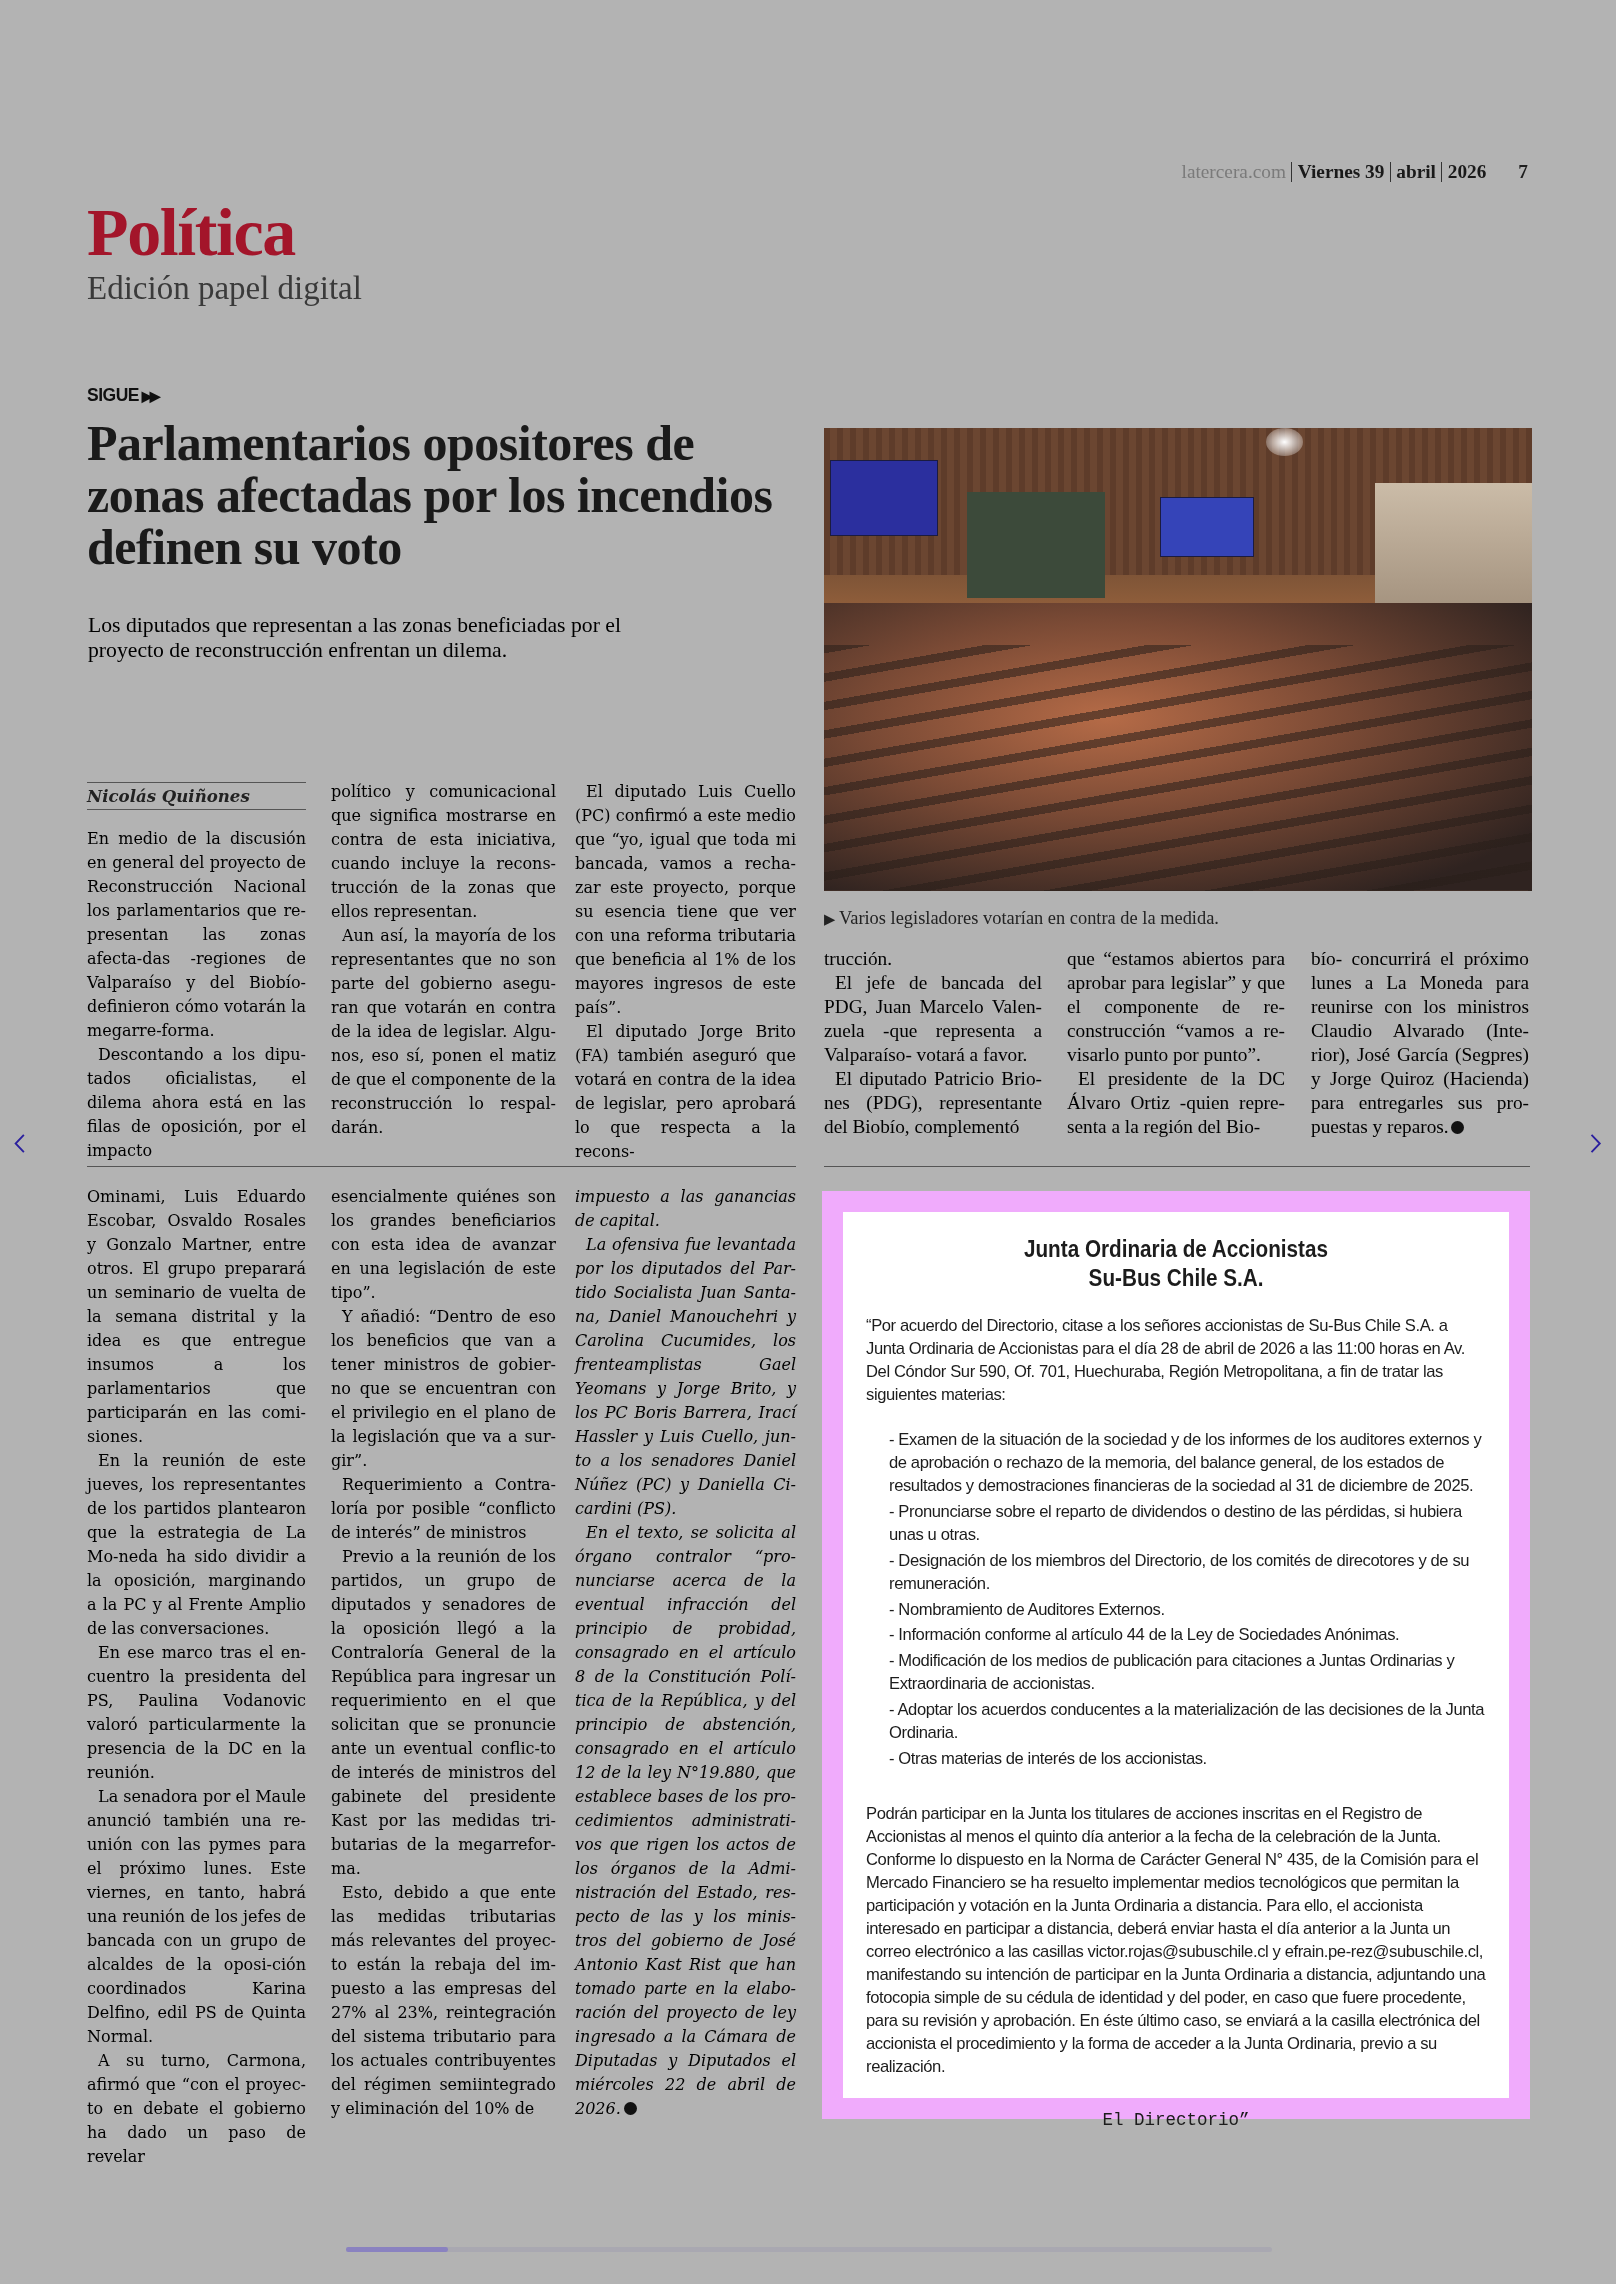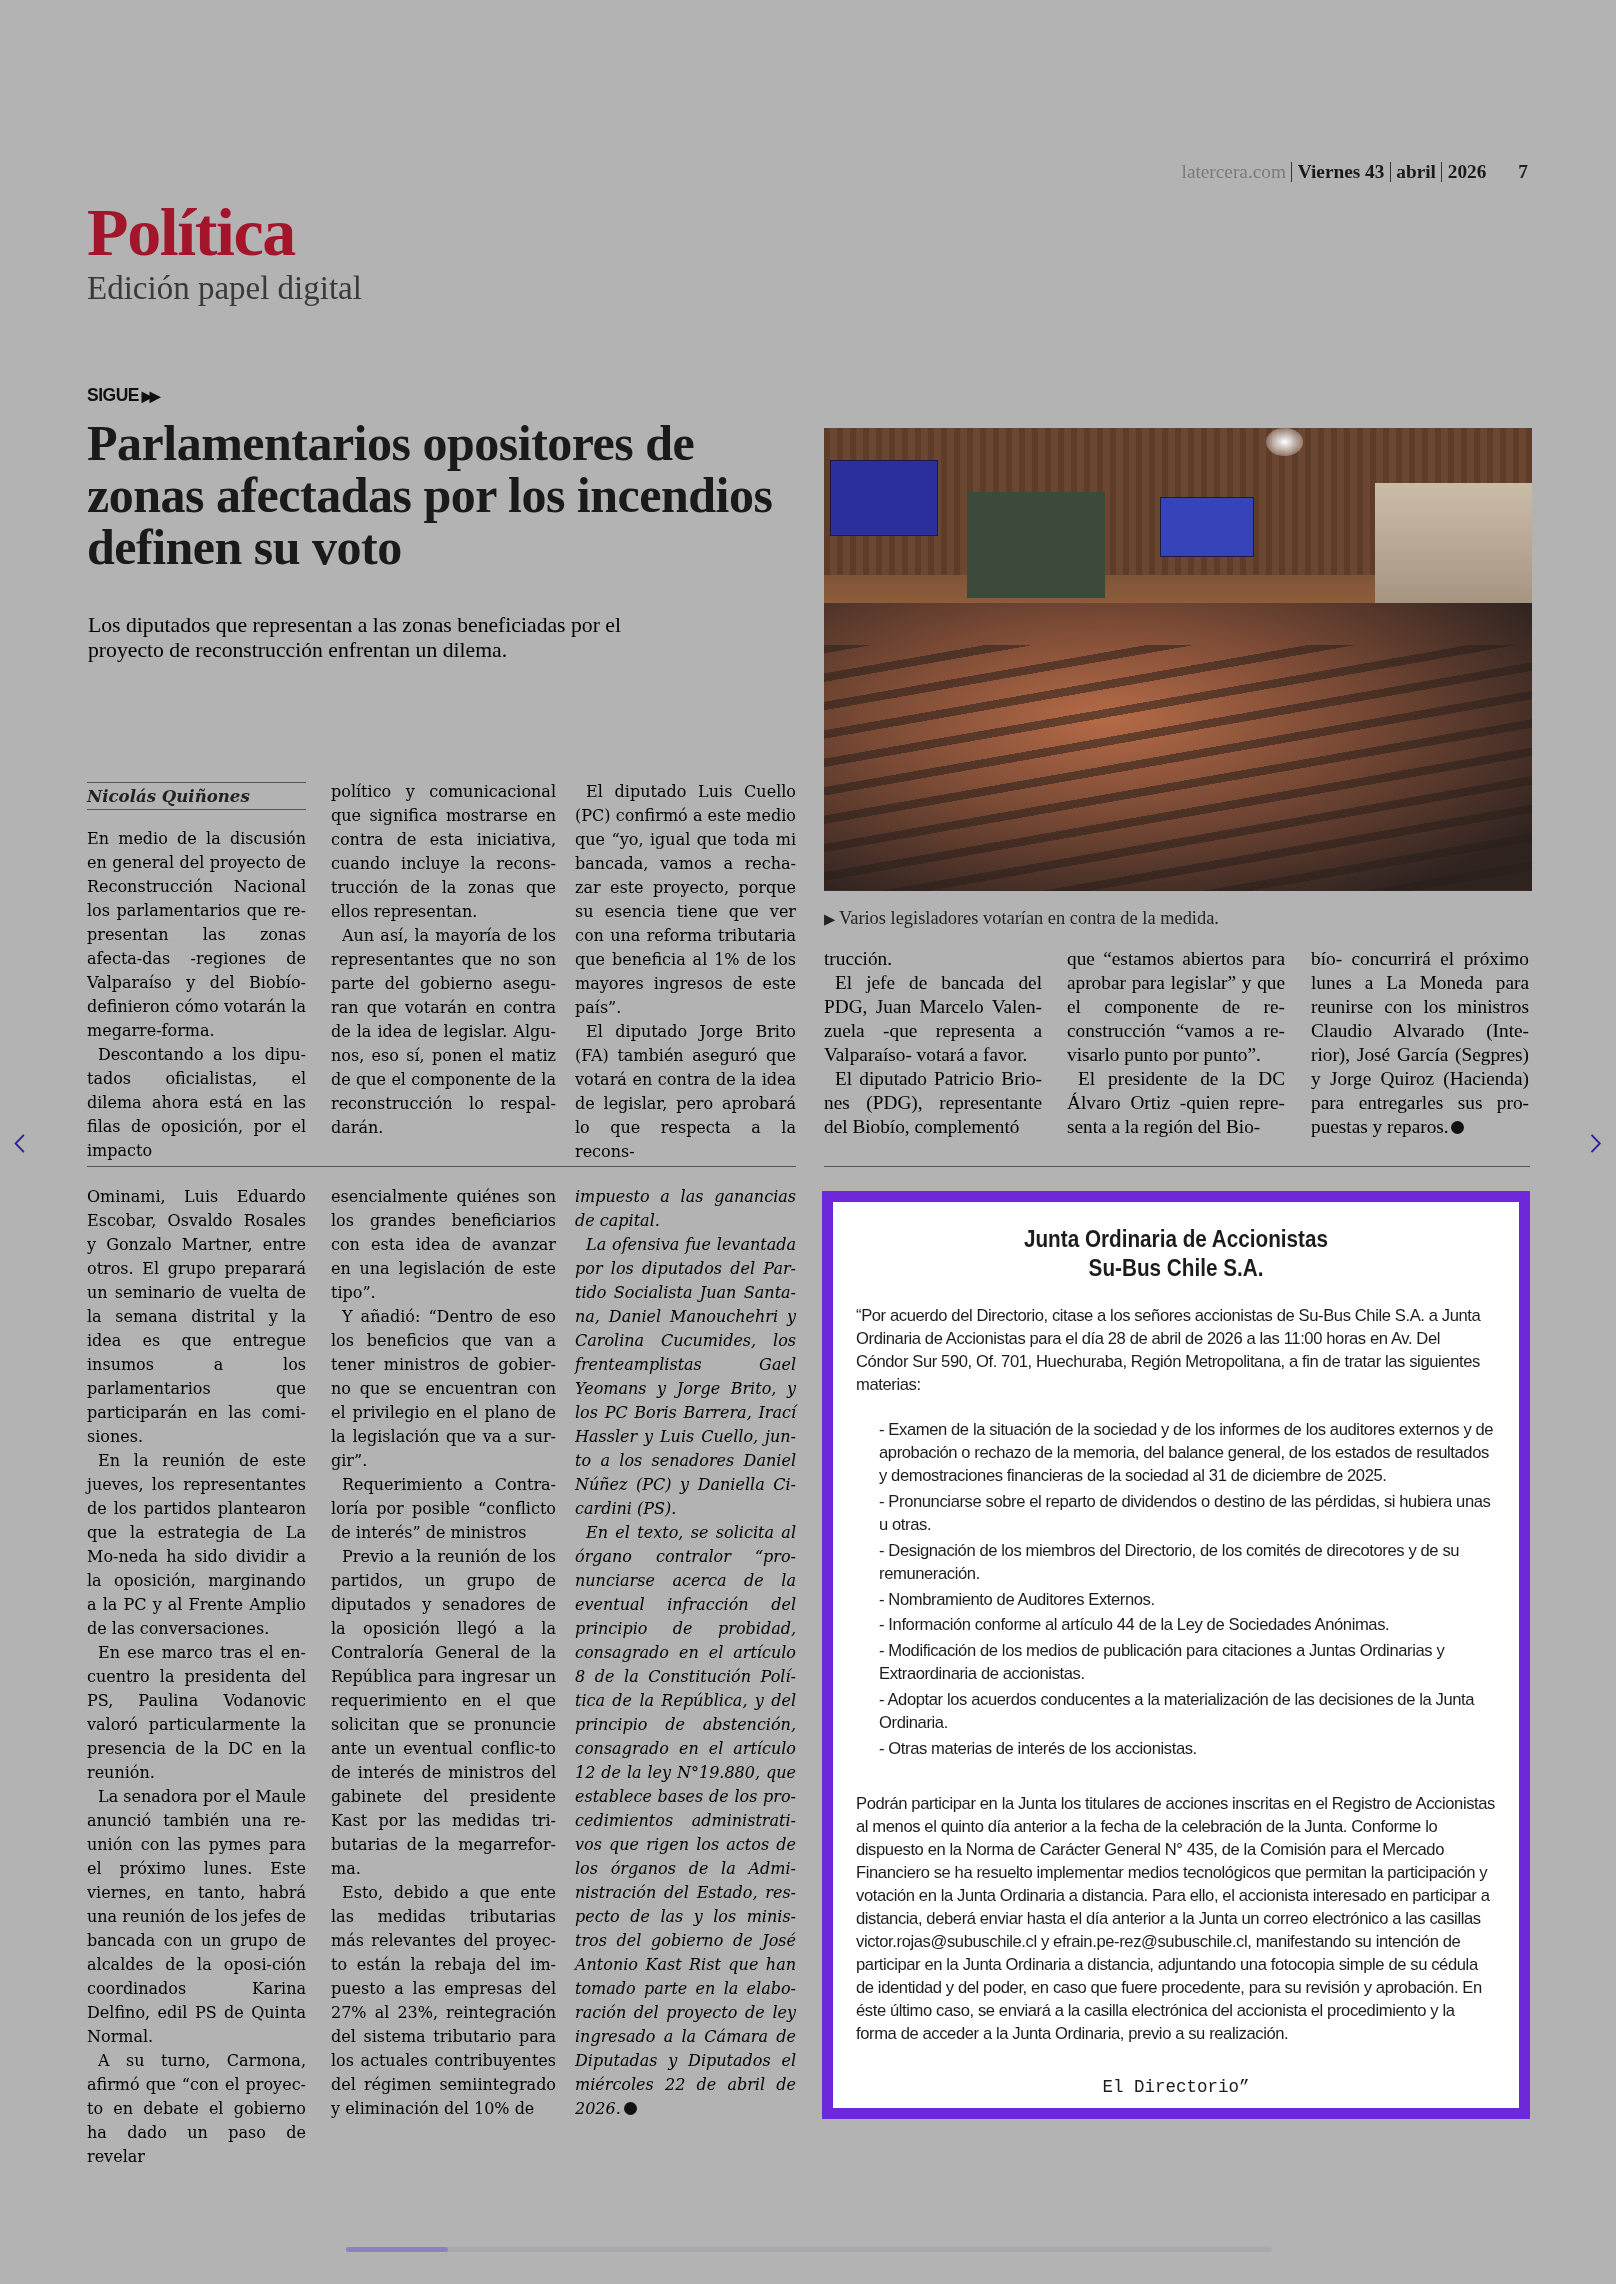--- a/index.html
+++ b/index.html
@@ -65,21 +65,21 @@
   .rule-l { left: 87px; top: 1166px; width: 709px; height: 1.4px; background: #555; }
   .rule-r { left: 824px; top: 1166px; width: 706px; height: 1.4px; background: #555; }
 
   .col7 { left: 87px; top: 1185px; width: 219px; }
   .col8 { left: 331px; top: 1185px; width: 225px; }
   .col9 { left: 575px; top: 1185px; width: 221px; font-style: italic; }
 
   .endmark { display: inline-block; width: 13px; height: 13px; border-radius: 50%; background: #111; vertical-align: -0.9px; margin-left: 2.8px; }
 
   
-  .ad { left: 822px; top: 1191px; width: 708px; height: 928px; background: #6d28d9; padding: 11px; box-sizing: border-box; }
+  .ad { left: 822px; top: 1191px; width: 708px; height: 928px; background: #f0abfc; padding: 21px; box-sizing: border-box; }
   .ad-inner { background: #ffffff; width: 100%; height: 100%; box-sizing: border-box; padding: 23px 23px 0 23px; font-family: "Liberation Sans", sans-serif; color: #1c1c1c; }
   .ad-title { text-align: center; font-weight: bold; font-size: 23px; line-height: 28.6px; margin-top: 0; transform: scaleX(0.9); }
   .ad-text { font-size: 16.6px; line-height: 23px; margin: 0; letter-spacing: -0.4px; }
   .ad-intro { margin-top: 22px; }
   .ad-list { margin: 22px 0 0 23px; padding: 0; list-style: none; }
   .ad-list li { font-size: 16.6px; line-height: 23px; margin-bottom: 2.8px; letter-spacing: -0.4px; }
   .ad-para { margin-top: 32px; }
   .ad-sign { text-align: center; font-size: 17.5px; margin-top: 32px; font-family: Liberation Mono, monospace; }
 
   
@@ -90,21 +90,21 @@
 
   .progress-track { left: 346px; top: 2247px; width: 926px; height: 4.6px; background: #a9a8b1; border-radius: 2.3px; }
   .progress-fill { position: absolute; left: 0; top: -0.5px; height: 5.5px; background: #8a82c0; border-radius: 2.3px; }
 </style>
 </head>
 <body>
 
 <div class="abs masthead">
   <span class="site">latercera.com</span>
   <span class="sep"></span>
-  <span class="bold">Viernes 43</span>
+  <span class="bold">Viernes 39</span>
   <span class="sep"></span>
   <span class="bold">abril</span>
   <span class="sep"></span>
   <span class="bold">2026</span>
   <span class="page-no">7</span>
 </div>
 
 <div class="abs section-title">Política</div>
 <div class="abs section-sub">Edición papel digital</div>
 

